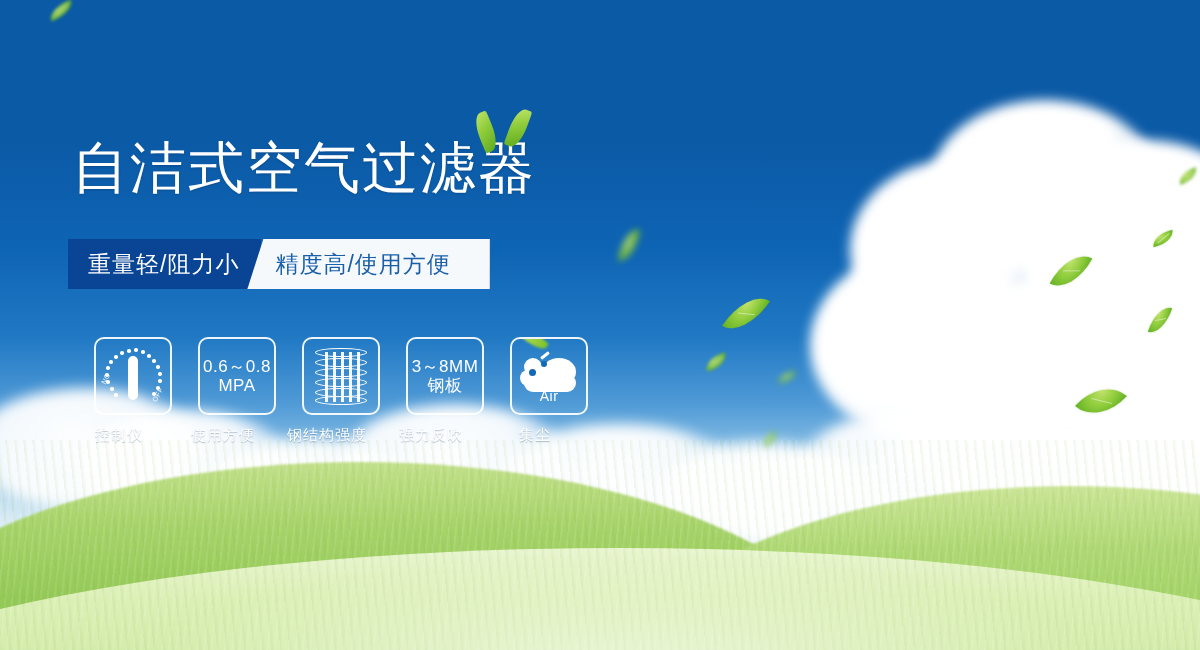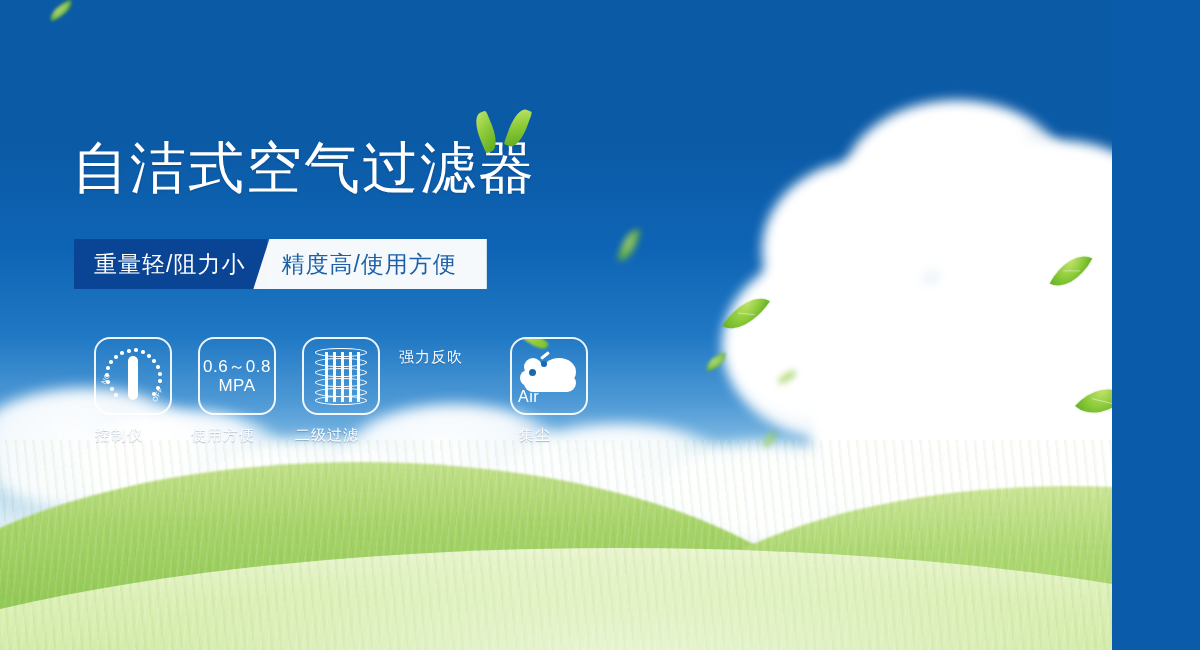--- a/index.html
+++ b/index.html
@@ -3,21 +3,21 @@
 <meta charset="utf-8">
 <style>
   * { margin:0; padding:0; box-sizing:border-box; }
   html,body { width:1200px; height:650px; overflow:hidden; }
   body {
     font-family:"Liberation Sans","DejaVu Sans",sans-serif;
     background:#0a5caa;
     position:relative;
   }
   #banner {
-    position:absolute; left:0; top:0; width:1112px; height:650px;
+    position:absolute; left:0; top:0; width:1200px; height:650px;
     overflow:hidden;
     background:
       linear-gradient(to bottom,
         #0b5aa6 0%,
         #0b5aa6 22%,
         #0e64b4 38%,
         #2179c4 52%,
         #4f9ad6 62%,
         #8cc2e6 70%,
         #bcdcf0 76%,
@@ -103,42 +103,42 @@
   #sprout { position:absolute; left:400px; top:-32px; width:80px; height:48px; }
   #sprout .sp {
     position:absolute; width:16px; height:40px;
     background:linear-gradient(150deg,#c3e66f 0%, #8ecb3a 45%, #59a81d 100%);
     border-radius:60% 10% 60% 10%;
   }
   #sprout-left  { left:6px;  top:4px;  transform:rotate(-22deg); }
   #sprout-right { left:38px; top:0px;  transform:rotate(20deg); }
 
   
-  #subtitle-row { position:absolute; left:74px; top:239px; height:50px; display:flex; }
+  #subtitle-row { position:absolute; left:68px; top:239px; height:50px; display:flex; }
   #badge-primary {
     background:#0a4494; color:#ffffff;
     height:50px; display:flex; align-items:center;
     padding:0 22px 0 20px;
     font-size:23px; letter-spacing:1px; white-space:nowrap;
   }
   #badge-secondary {
     background:rgba(255,255,255,0.96); color:#1a5fa8;
     height:50px; display:flex; align-items:center;
-    padding:0 30px 0 28px;
+    padding:0 39px 0 28px;
     font-size:23px; letter-spacing:1px; white-space:nowrap;
     clip-path:polygon(16px 0, 100% 0, 100% 100%, 0 100%);
     margin-left:-14px;
   }
 
   
   #features { position:absolute; left:80px; top:337px; display:flex; gap:26px; }
   .feature { width:78px; display:flex; flex-direction:column; align-items:center; }
   .feature-box {
     width:78px; height:78px; border:2px solid rgba(255,255,255,0.92);
-    border-radius:16px; display:flex; align-items:center; justify-content:center;
+    border-radius:10px; display:flex; align-items:center; justify-content:center;
     position:relative; overflow:hidden;margin-left:28px;
   }
   .feature-text {
     color:#ffffff; font-size:17px; line-height:1.12; text-align:center;
     letter-spacing:.5px; white-space:pre-line;
   }
   .feature-label {
     margin-top:11px; color:#ffffff; font-size:15px; letter-spacing:1px;
     white-space:nowrap; text-shadow:0 1px 1px rgba(0,40,90,0.3);
   }
@@ -176,22 +176,22 @@
   .airicon .c2 { left:12px; top:18px; width:22px; height:22px; border-radius:50%; }
   .airicon .c3 { left:2px;  top:22px; width:16px; height:16px; border-radius:50%; }
   .airicon .sun {
     position:absolute; left:6px; top:10px; width:18px; height:18px;
     border-radius:50%; background:#fff;
   }
   .airicon .ray {
     position:absolute; background:#fff; border-radius:1px;
   }
   .airicon .air-label {
-    position:absolute; left:0; top:40px; width:62px; text-align:left;
-    color:#fff; font-size:16px; letter-spacing:.5px;
+    position:absolute; left:0; top:40px; width:62px; text-align:center;
+    color:#fff; font-size:14px; letter-spacing:.5px;
   }
   .airicon .notch {
     position:absolute; background:#1369b4; border-radius:50%;
   }
   .air-beam {
     position:absolute; left:-6px; top:-10px; width:44px; height:12px;
     background:linear-gradient(90deg, rgba(168,214,72,0) 0%, #a8d648 55%, #7cc02a 100%);
     border-radius:60% 10% 60% 10%;
     transform:rotate(38deg);
     filter:blur(1px);
@@ -309,24 +309,28 @@
             <div class="bar" style="left:34px;"></div>
             <div class="bar" style="left:42px;"></div>
             <div class="ring" style="top:0px;"></div>
             <div class="ring" style="top:10px;"></div>
             <div class="ring" style="top:20px;"></div>
             <div class="ring" style="top:30px;"></div>
             <div class="ring" style="top:40px;"></div>
             <div class="ring" style="top:48px;"></div>
           </div>
         </div>
-        <div class="feature-label">二级过滤</div>
-      </div>
-
-      <div class="feature">
+        <div class="feature-label">钢结构强度</div>
+      </div>
+
+      <div class="feature">
+        <div class="feature-box">
+          <div class="feature-text">3～8MM
+钢板</div>
+        </div>
         <div class="feature-label">强力反吹</div>
       </div>
 
       <div class="feature">
         <div class="feature-box">
           <div class="air-beam"></div>
           <div class="airicon">
             <div class="sun"></div>
             <div class="ray" style="left:22px; top:6px;  width:10px; height:3px; transform:rotate(-38deg);"></div>
             <div class="ray" style="left:26px; top:16px; width:10px; height:3px; transform:rotate(14deg);"></div>

